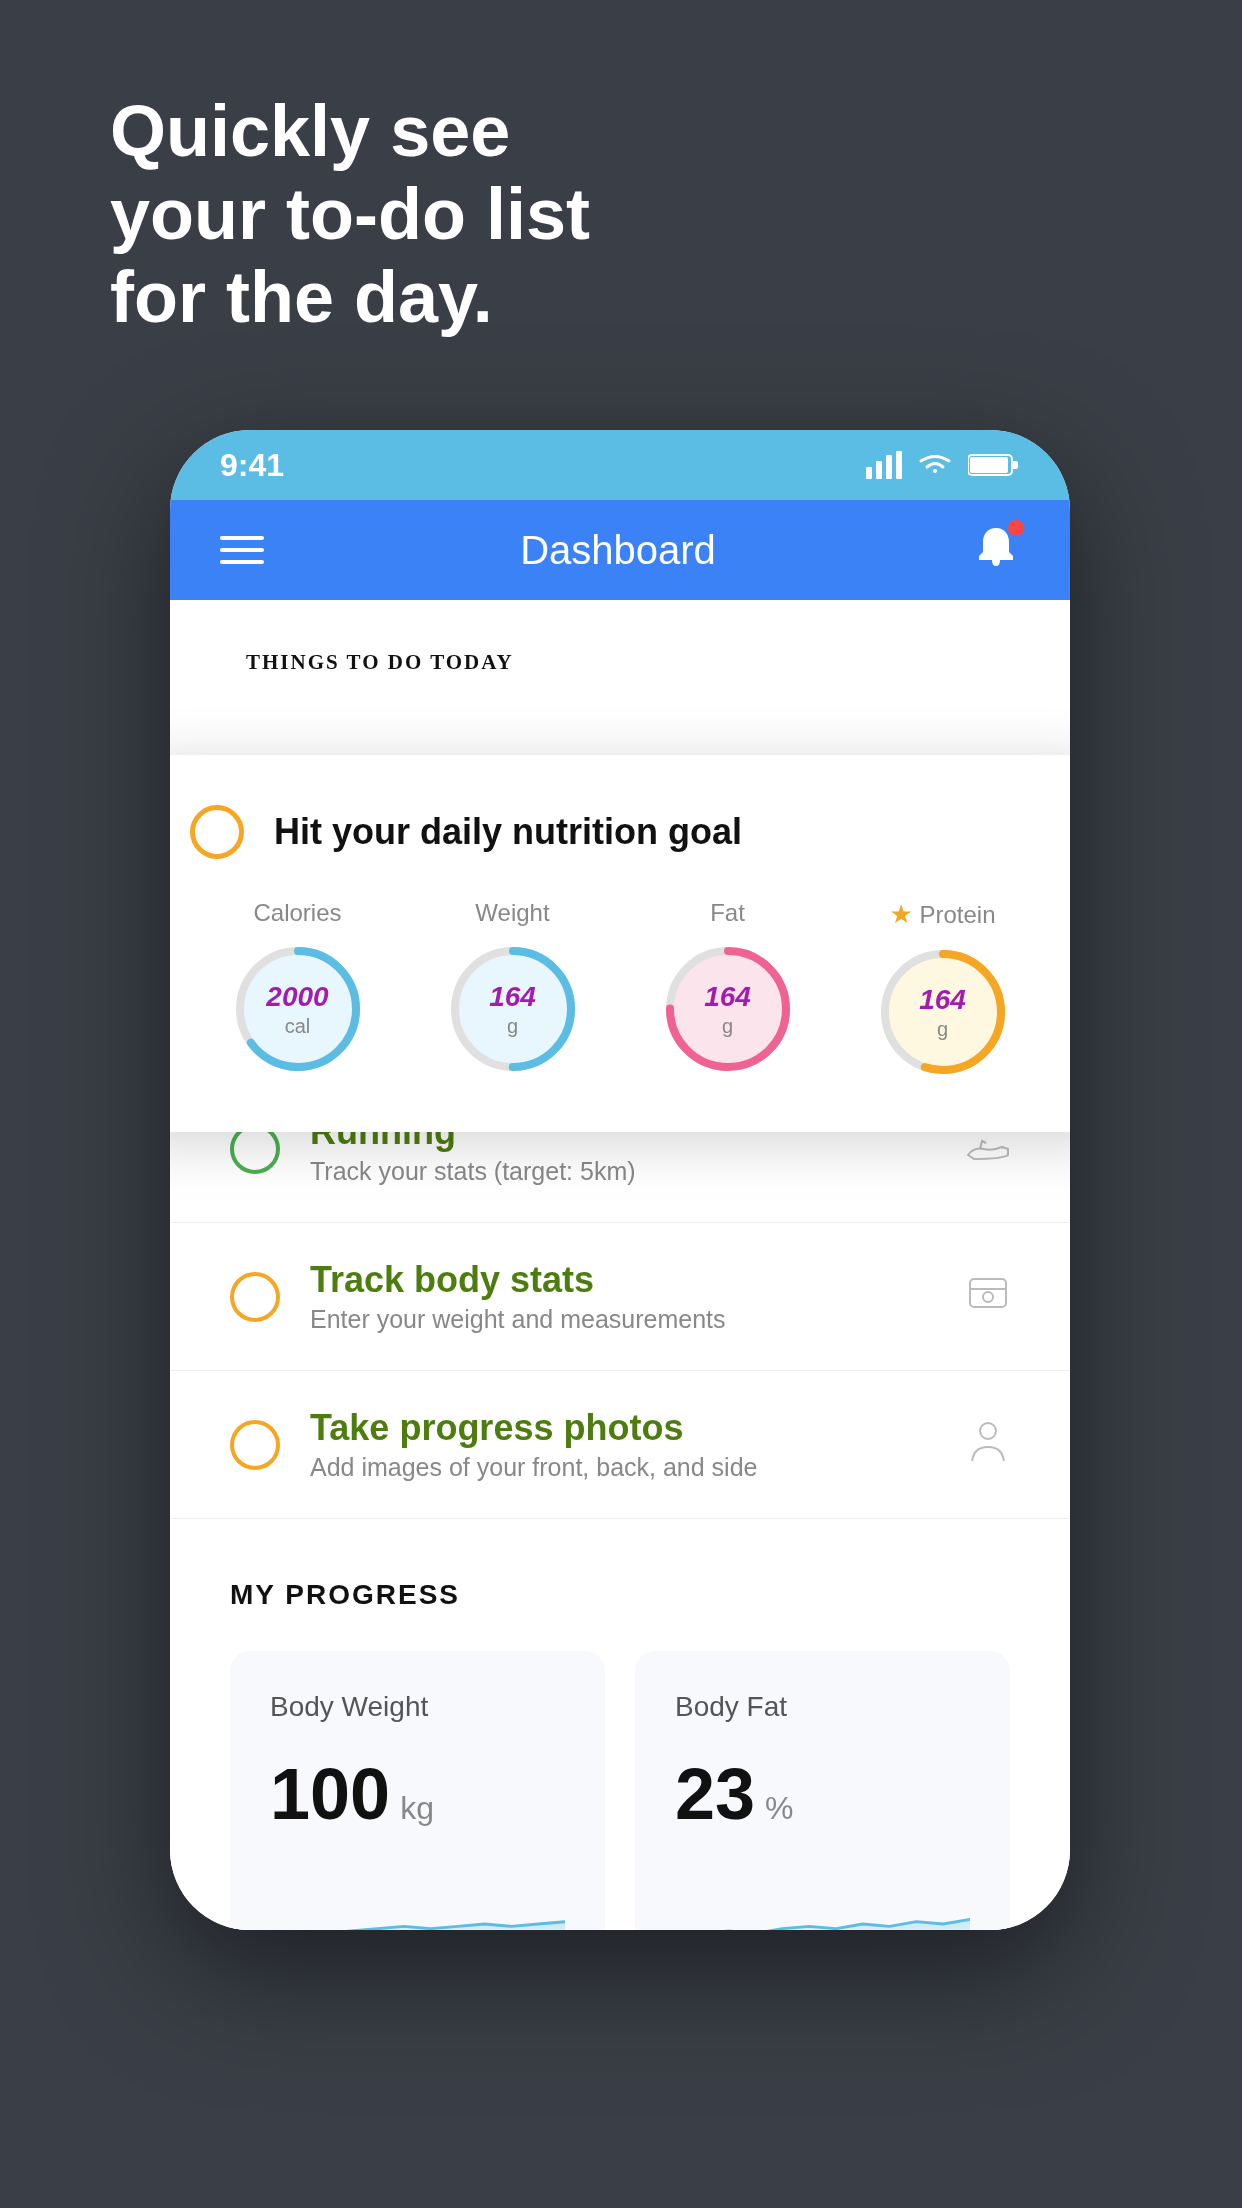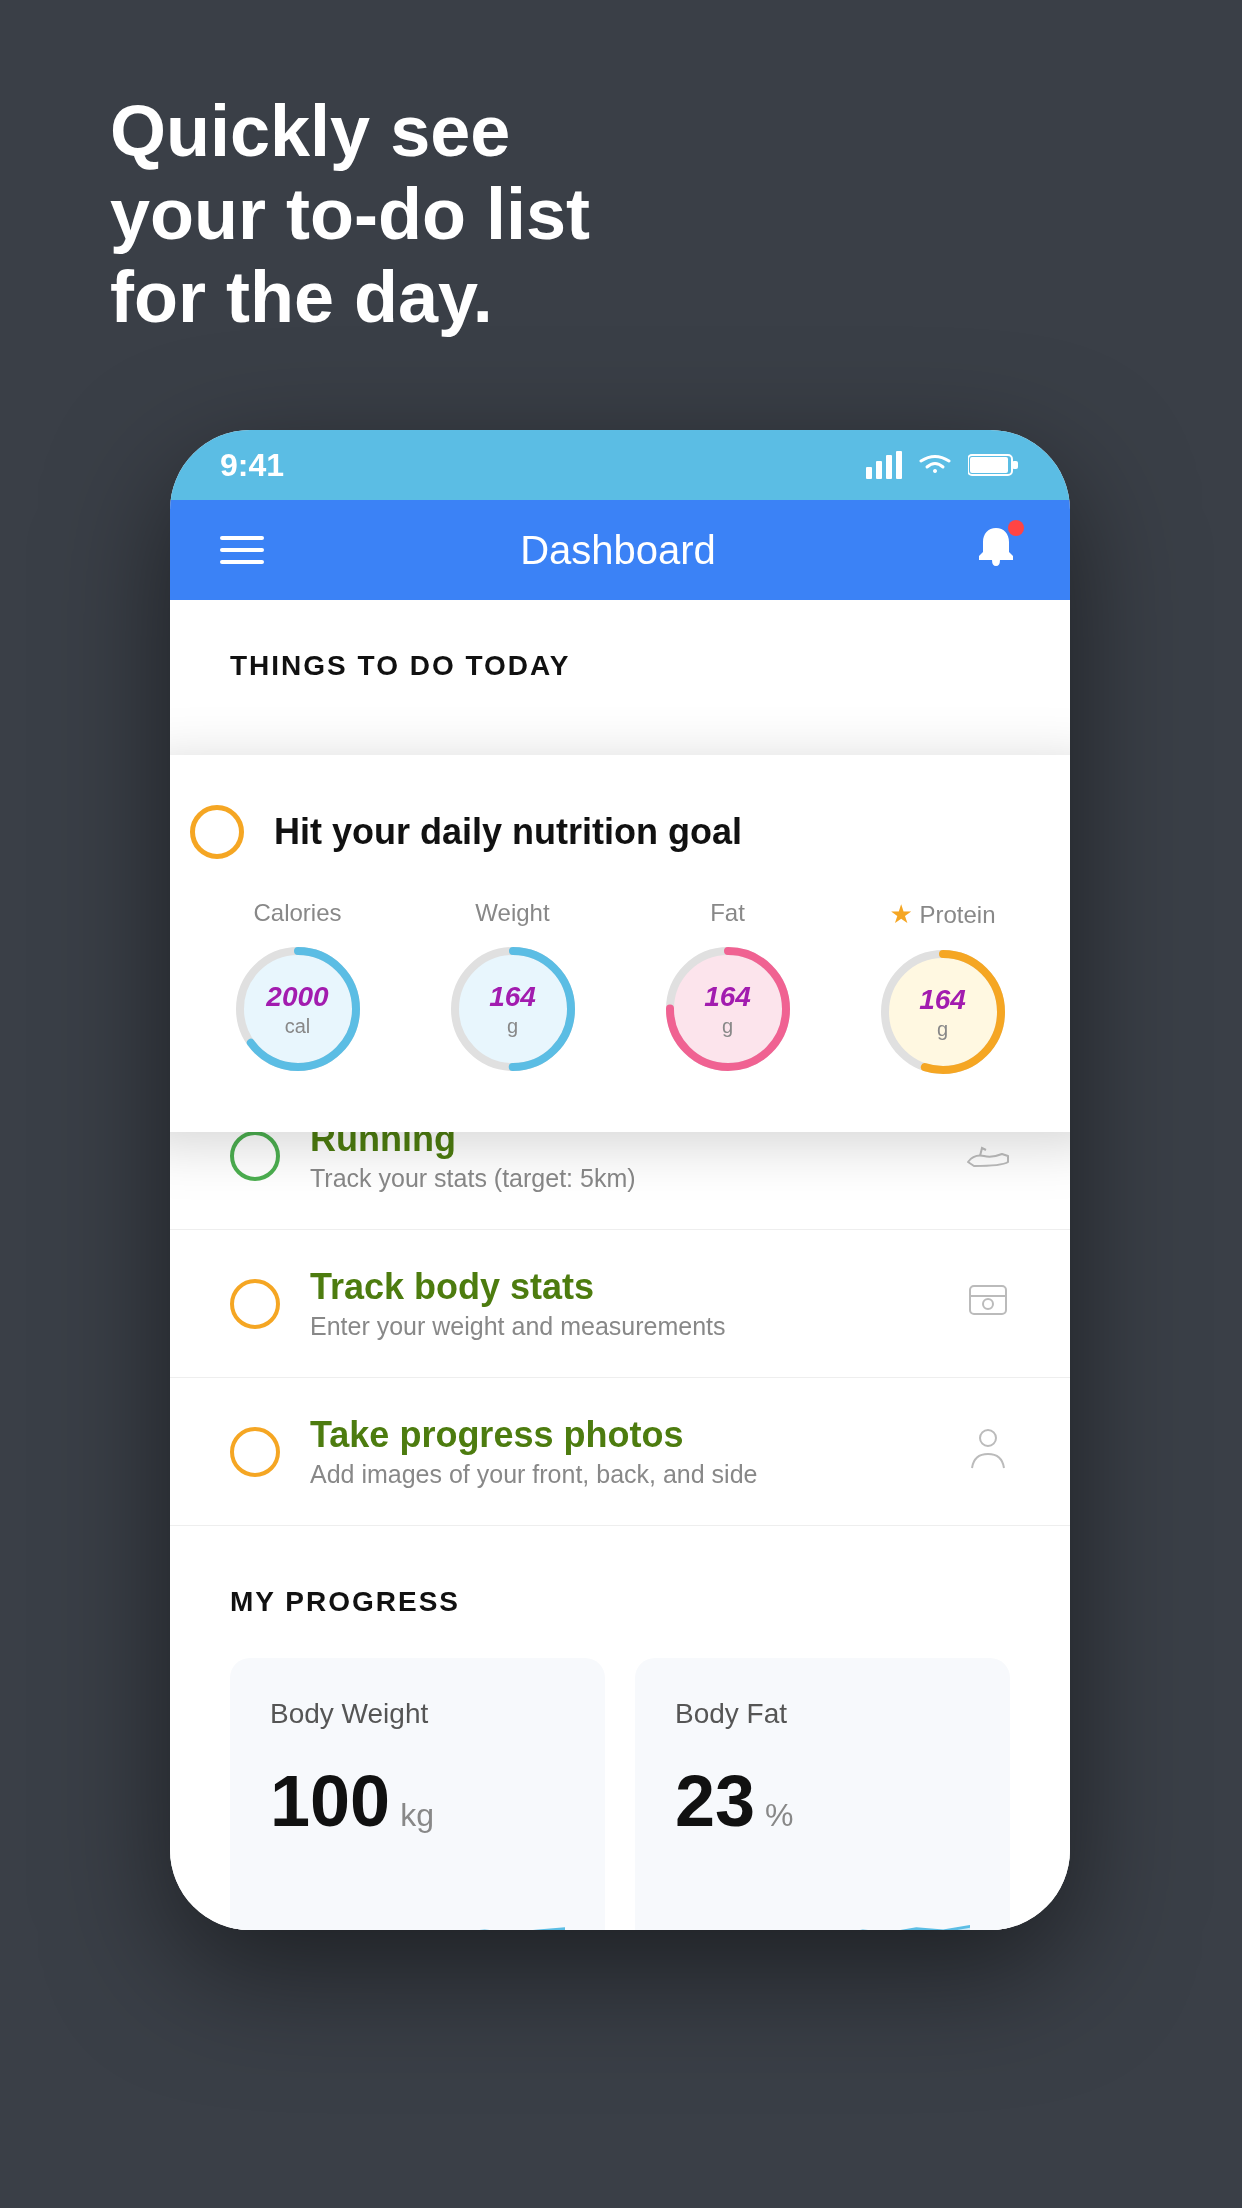--- a/index.html
+++ b/index.html
@@ -109,26 +109,27 @@
       top: -4px;
       right: -4px;
       width: 16px;
       height: 16px;
       background: #ff4444;
       border-radius: 50%;
     }
 
     
     .section-header {
-      padding: 50px 60px 20px;
-      font-size: 28px;
+      padding: 50px 76px 20px;
+      font-size: 21px;
       font-weight: 800;
       letter-spacing: 2px;
       color: #111;
       background: white;
+      font-family: Liberation Serif, serif;
     }
 
     
     .floating-card {
       position: absolute;
       top: 155px;
       left: -40px;
       width: 980px;
       background: white;
       border-radius: 24px;

